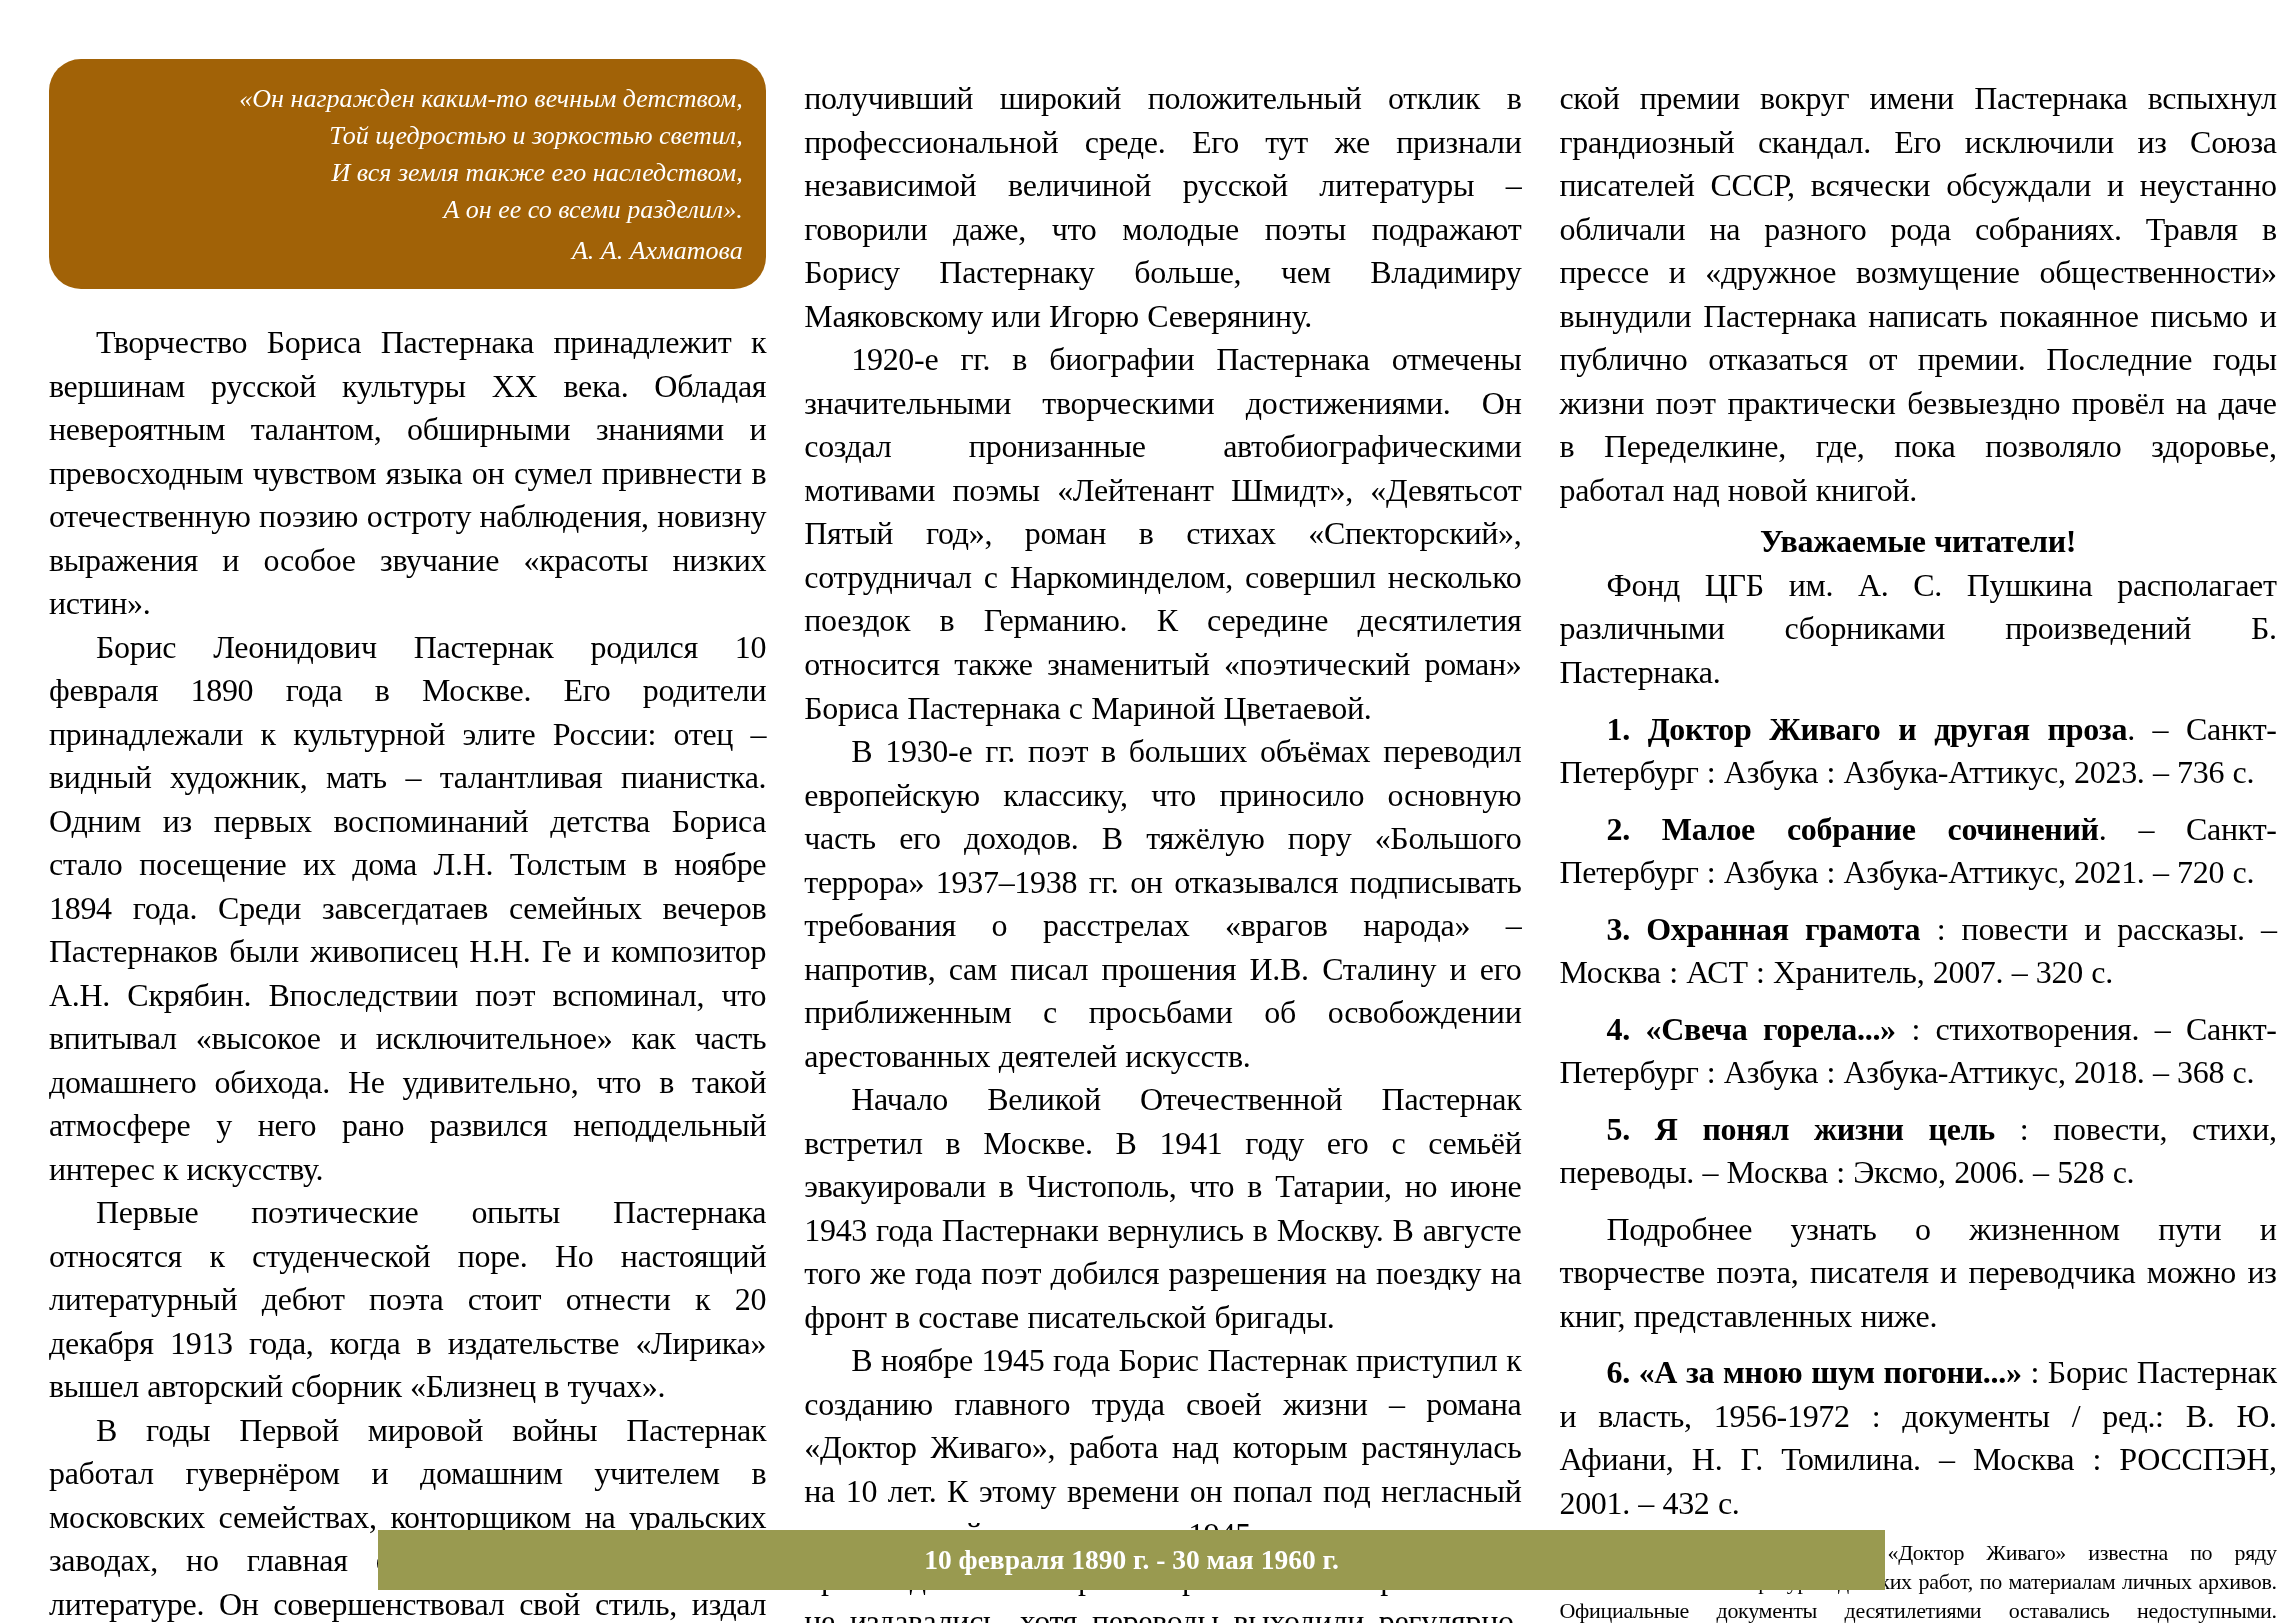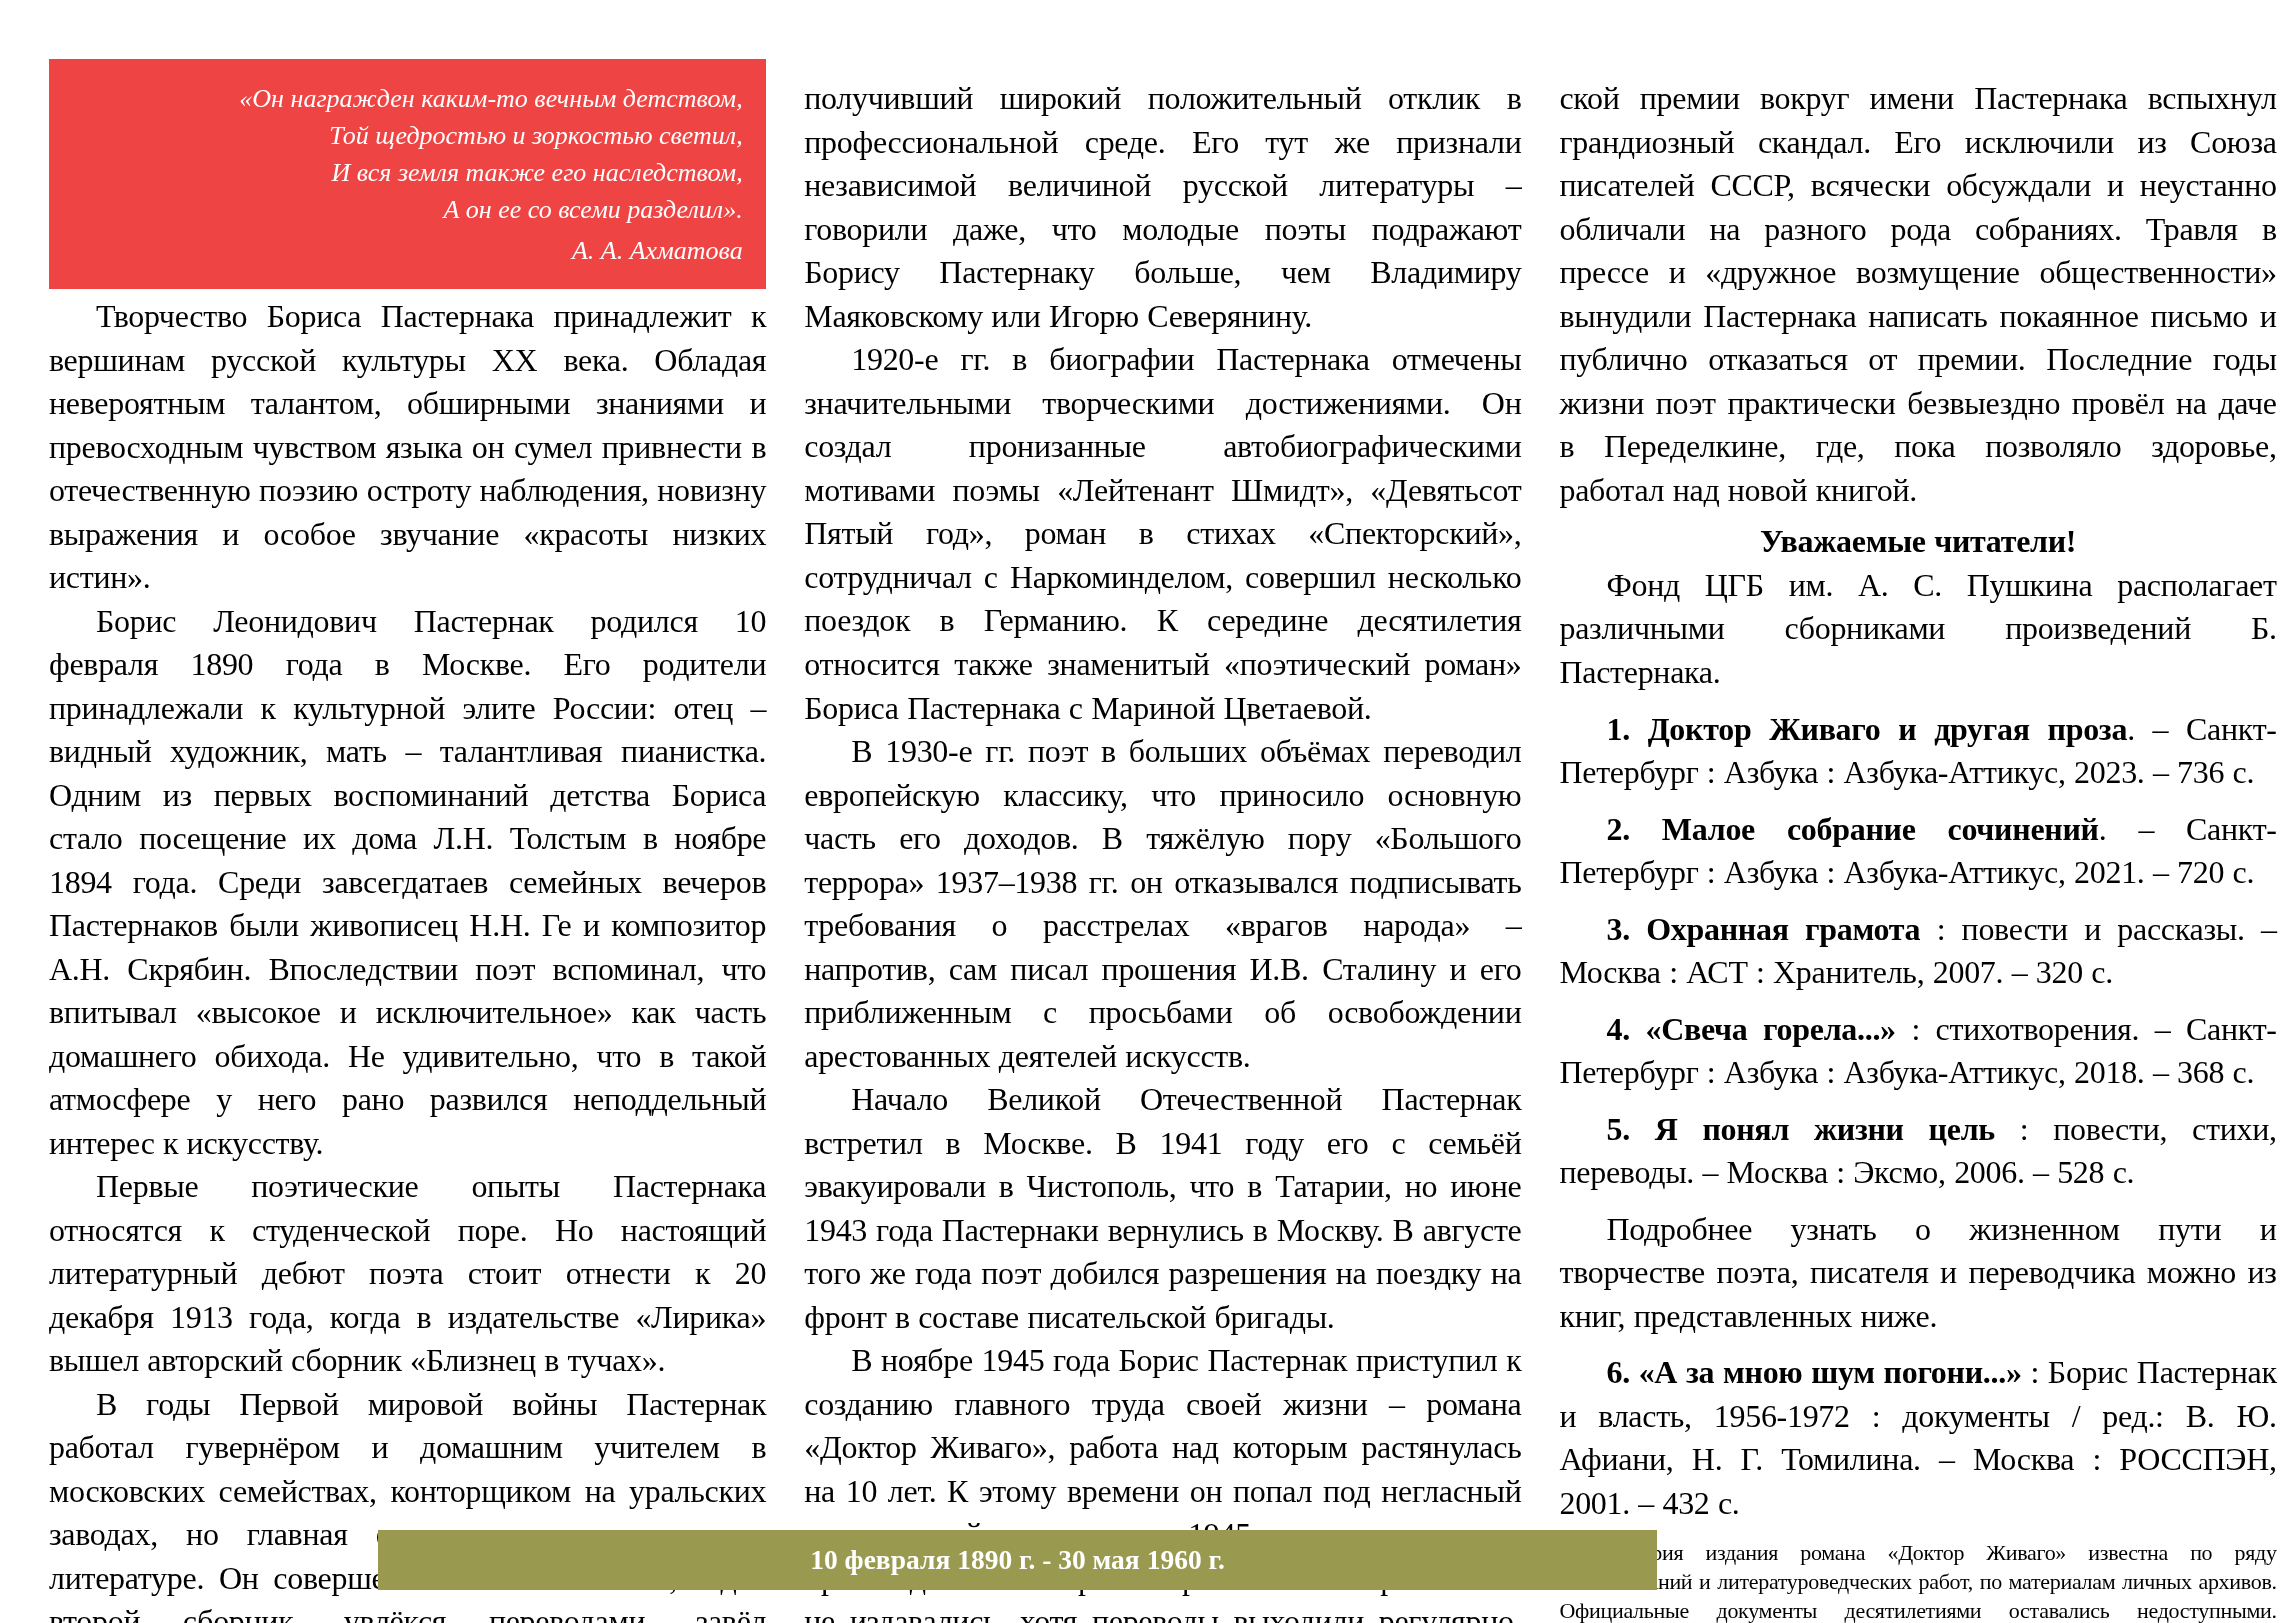--- a/index.html
+++ b/index.html
@@ -25,28 +25,29 @@
     display: grid;
     grid-template-columns: 1fr 1fr 1fr;
     column-gap: 38px;
     align-items: start;
   }
   .col { min-width: 0; }
   .col.offset { padding-top: 18.3px; }
 
   
   .quote-box {
-    background: #ef4444;
+    background: #a16207;
     color: #ffffff;
     padding: 22px 23.6px 19.6px 46px;
-    margin-bottom: 6px;
+    margin-bottom: 32px;
     font-style: italic;
     font-size: 26px;
     line-height: 1.42;
     text-align: right;
+    border-radius: 32px;
   }
   .quote-box .q-line { white-space: nowrap; }
   .quote-box .q-author { margin-top: 3.9px; }
 
   
   .block {
     margin: 0;
     font-size: 32px;
     line-height: 1.36;
     text-align: justify;
@@ -66,21 +67,21 @@
     line-height: 1.32;
     margin-top: 5.2px;
   }
   .block .b { font-weight: bold; }
 
   
   .footer-bar {
     position: absolute;
     left: 378px;
     top: 1530px;
-    width: 1279px;
+    width: 1507px;
     height: 60px;
     background: #999a50;
     color: #ffffff;
     display: flex;
     align-items: center;
     justify-content: center;
     font-size: 27.5px;
     font-weight: bold;
   }
 </style>

